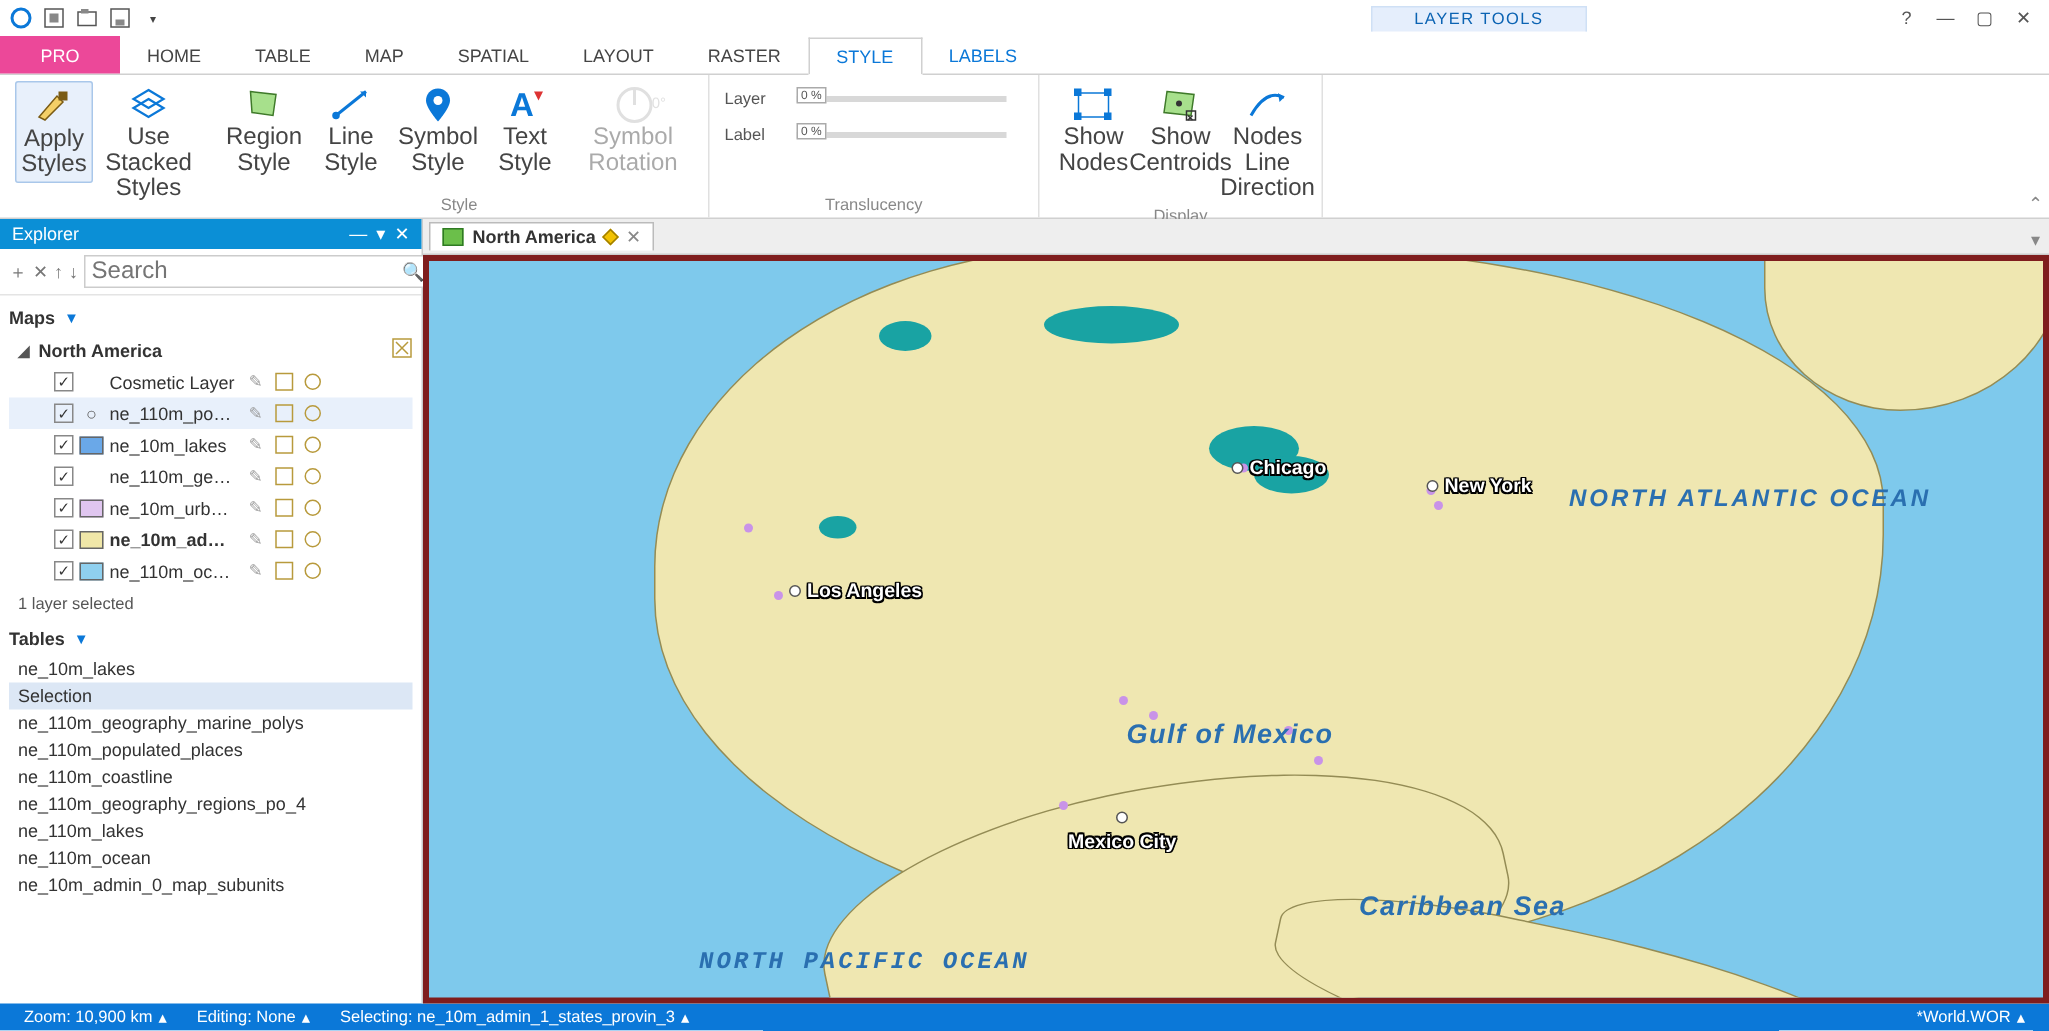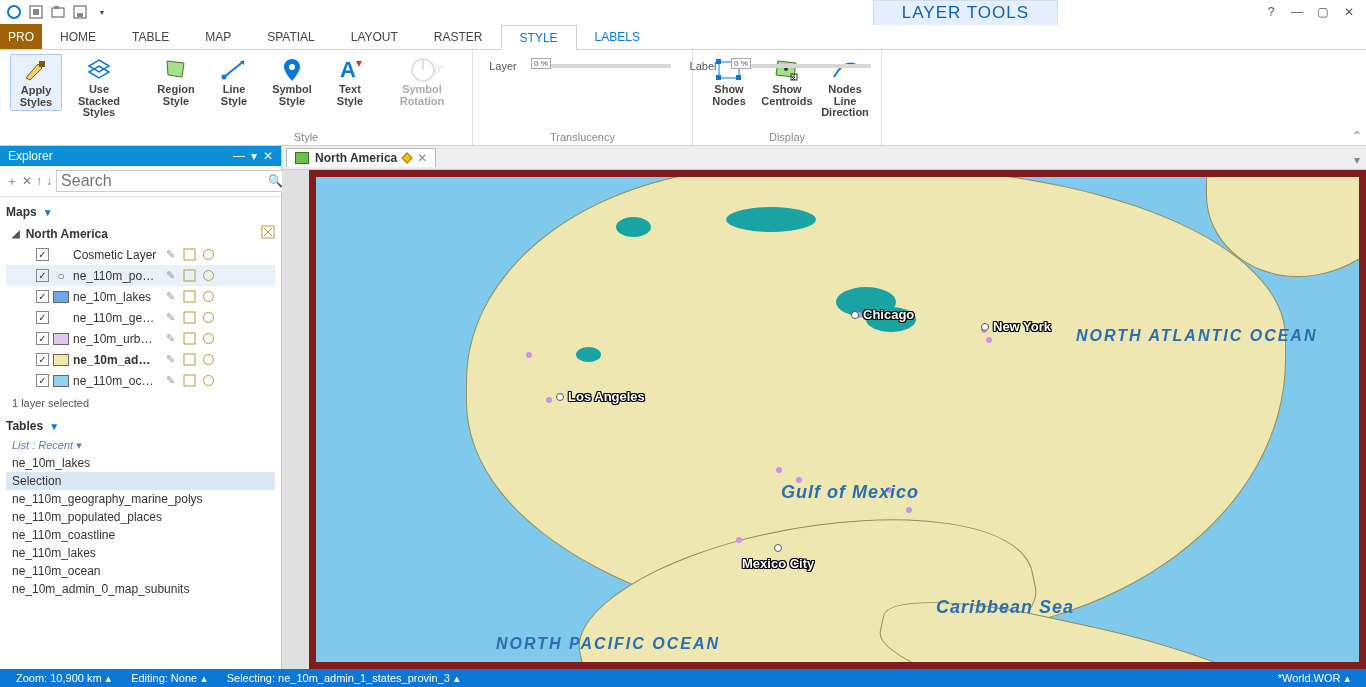--- a/index.html
+++ b/index.html
@@ -3,39 +3,39 @@
 <meta charset="utf-8">
 <style>
 * { margin: 0; padding: 0; box-sizing: border-box; font-family: "Segoe UI", Tahoma, sans-serif; }
 html, body { width: 1366px; height: 687px; overflow: hidden; background: #fff; font-size: 12px; color: #333; }
 
 
 .titlebar { height: 24px; display: flex; align-items: center; padding: 0 4px; background: #fff; }
 .titlebar .qat { display: flex; gap: 2px; align-items: center; }
 .titlebar .qat-ico { width: 20px; height: 20px; display: flex; align-items: center; justify-content: center; color: #444; cursor: pointer; }
 .titlebar .spacer { flex: 1; }
-.titlebar .ctx-tab { background: #e5eefc; color: #0b63b3; padding: 2px 28px; font-size: 17px; letter-spacing: 1px; border: 1px solid #cfe0f5; border-bottom: none; margin-right: 200px; }
+.titlebar .ctx-tab { background: #e5eefc; color: #0b63b3; padding: 2px 28px; font-size: 11px; letter-spacing: 1px; border: 1px solid #cfe0f5; border-bottom: none; margin-right: 200px; }
 .titlebar .win-btn { width: 26px; height: 20px; display: flex; align-items: center; justify-content: center; cursor: pointer; color: #555; }
 
 
 .ribbon-tabs { height: 26px; display: flex; align-items: stretch; border-bottom: 1px solid #d0d0d0; background: #fff; }
 .rtab { padding: 0 18px; display: flex; align-items: center; font-size: 12px; color: #444; cursor: pointer; }
-.rtab.pro { background: #a16207; color: #fff; padding: 0 8px; }
+.rtab.pro { background: #ec4899; color: #fff; padding: 0 27px; }
 .rtab.active { color: #0b78d8; background: #fff; border: 1px solid #d0d0d0; border-bottom: 1px solid #fff; position: relative; top: 1px; }
 .rtab.ctx { color: #0b78d8; }
 
 
 .ribbon { height: 96px; display: flex; border-bottom: 1px solid #d0d0d0; background: #fff; position: relative; }
 .rgroup { border-right: 1px solid #e0e0e0; display: flex; flex-direction: column; padding: 4px 10px 2px; }
 .rgroup-top { flex: 1; display: flex; align-items: flex-start; gap: 6px; }
 .rgroup-lbl { text-align: center; font-size: 11px; color: #888; padding-top: 2px; }
 .rbtn { display: flex; flex-direction: column; align-items: center; justify-content: flex-start; width: 52px; padding: 2px 2px; cursor: pointer; text-align: center; }
 .rbtn.sel { background: #e8f0fb; border: 1px solid #a9c7ea; border-radius: 2px; }
 .rbtn .ico { width: 32px; height: 28px; display: flex; align-items: center; justify-content: center; }
-.rbtn .lbl { font-size: 11px; color: #444; line-height: 1.05; font-weight: bold; }
+.rbtn .lbl { font-size: 16px; color: #444; line-height: 1.05; }
 .rrow { display: flex; align-items: center; gap: 8px; font-size: 11px; color: #555; }
 .slider { position: relative; width: 140px; height: 4px; background: #d8d8d8; }
 .slider .thumb { position: absolute; left: 0; top: -6px; background: #fff; border: 1px solid #aaa; font-size: 8px; padding: 0 2px; }
 .ribbon .collapse { position: absolute; right: 4px; bottom: 2px; color: #888; cursor: pointer; }
 
 
 .main { display: flex; height: calc(687px - 24px - 26px - 96px - 18px); }
 
 
 .explorer { width: 282px; display: flex; flex-direction: column; border-right: 1px solid #c9c9c9; }
@@ -62,21 +62,21 @@
 .tbl-item.sel { background: #dce7f5; }
 
 
 .mapwrap { flex: 1; display: flex; flex-direction: column; background: #e0e0e0; }
 .doctabs { height: 24px; background: #eee; display: flex; align-items: flex-end; padding: 2px 4px; gap: 4px; border-bottom: 1px solid #ccc; position: relative; }
 .doctab { background: #fff; border: 1px solid #bbb; border-bottom: none; display: flex; align-items: center; gap: 6px; padding: 2px 8px; font-size: 12px; }
 .doctab .dico { width: 14px; height: 12px; background: #6bbf4a; border: 1px solid #2f7a23; }
 .doctab .unsaved { width: 8px; height: 8px; transform: rotate(45deg); background: #f2c200; border: 1px solid #a07e00; }
 .doctab .close { color: #888; cursor: pointer; }
 .doctabs .menu { position: absolute; right: 6px; color: #888; cursor: pointer; }
-.canvas { flex: 1; position: relative; background: #7ec9ec; overflow: hidden; border: 7px solid #7f1d1d; margin-left: 27px; }
+.canvas { flex: 1; position: relative; background: #7ec9ec; overflow: hidden; border: 4px solid #7f1d1d; }
 .land { position: absolute; background: #efe7b1; border: 1px solid #948c55; }
 .land.usa { left: 150px; top: -10px; width: 820px; height: 470px; border-radius: 40% 55% 50% 60% / 50% 40% 65% 55%; }
 .land.mex { left: 260px; top: 350px; width: 460px; height: 170px; border-radius: 50% 60% 40% 50%; transform: rotate(-12deg); }
 .land.centam { left: 560px; top: 450px; width: 430px; height: 90px; border-radius: 40% 60% 50% 50%; transform: rotate(12deg); }
 .land.green { left: 890px; top: -80px; width: 200px; height: 180px; border-radius: 40% 50% 60% 50%; }
 .lake { position: absolute; background: #19a3a3; border-radius: 50%; }
 .urban { position: absolute; width: 6px; height: 6px; background: #c993e8; border-radius: 50%; }
 .citylbl { position: absolute; color: #fff; text-shadow: -1px 0 #000, 1px 0 #000, 0 -1px #000, 0 1px #000, -1px -1px #000, 1px 1px #000, -1px 1px #000, 1px -1px #000; font-weight: bold; font-size: 13px; display: flex; align-items: center; gap: 4px; }
 .cpt { width: 8px; height: 8px; background: #fff; border: 1px solid #555; border-radius: 50%; }
 .sealabel { position: absolute; color: #2a6fb0; font-style: italic; font-weight: bold; font-size: 18px; letter-spacing: 1px; }
@@ -207,21 +207,21 @@
             </svg>
           <span style="position:absolute;right:-6px;top:8px;font-size:10px;color:#bbb;">0°</span>
         </span>
         <span class="lbl">Symbol Rotation</span>
       </div>
     </div>
     <div class="rgroup-lbl">Style</div>
   </div>
 
   <div class="rgroup" style="width:220px;">
-    <div class="rgroup-top" style="flex-direction:row;gap:12px;padding-top:6px;text-align:center;">
+    <div class="rgroup-top" style="flex-direction:column;gap:12px;padding-top:6px;">
       <div class="rrow">
         <span style="width:40px;">Layer</span>
         <div class="slider">
             <span class="thumb">0 %</span>
           </div>
       </div>
       <div class="rrow">
         <span style="width:40px;">Label</span>
         <div class="slider">
             <span class="thumb">0 %</span>
@@ -419,29 +419,27 @@
                 <circle cx="6.5" cy="6.5" r="5" fill="none" stroke="#b89a3c"></circle>
               </svg>
             </span>
           </div>
         </div>
       <div class="status-line">1 layer selected</div>
       <div class="sec-hd">
         <span>Tables</span>
           <span class="tri">▼</span>
       </div>
-      <div class="listfilter">
-        <span>List : Recent</span> <span style="font-style:normal;">▾</span>
-      </div>
       <div id="tables-container">
           <div class="tbl-item">ne_10m_lakes</div>
           <div class="tbl-item sel">Selection</div>
           <div class="tbl-item">ne_110m_geography_marine_polys</div>
           <div class="tbl-item">ne_110m_populated_places</div>
           <div class="tbl-item">ne_110m_coastline</div>
+          <div class="tbl-item">ne_110m_geography_regions_po_4</div>
           <div class="tbl-item">ne_110m_lakes</div>
           <div class="tbl-item">ne_110m_ocean</div>
           <div class="tbl-item">ne_10m_admin_0_map_subunits</div>
         </div>
     </div>
   </div>
 
   <div class="mapwrap">
     <div class="doctabs">
       <div class="doctab">
@@ -487,21 +485,21 @@
           <span class="cpt"></span>
           <span>Los Angeles</span>
         </div>
       <div class="citylbl" style="left:426px;top:367px;flex-direction:column;">
           <span class="cpt"></span>
           <span>Mexico City</span>
         </div>
 
       <div class="sealabel" style="left:465px;top:305px;">Gulf of Mexico</div>
       <div class="sealabel" style="left:620px;top:420px;">Caribbean  Sea</div>
-      <div class="oceanlabel" style="left:180px;top:458px;">NORTH PACIFIC OCEAN</div>
+      <div class="oceanlabel" style="left:180px;top:458px;font-family:Liberation Mono, monospace;">NORTH PACIFIC OCEAN</div>
       <div class="oceanlabel" style="left:760px;top:150px;">NORTH ATLANTIC OCEAN</div>
     </div>
   </div>
 </div>
 
 <div class="statusbar">
   <div class="cell">
       <span>Zoom: 10,900 km</span>
       <span>▴</span>
     </div>

